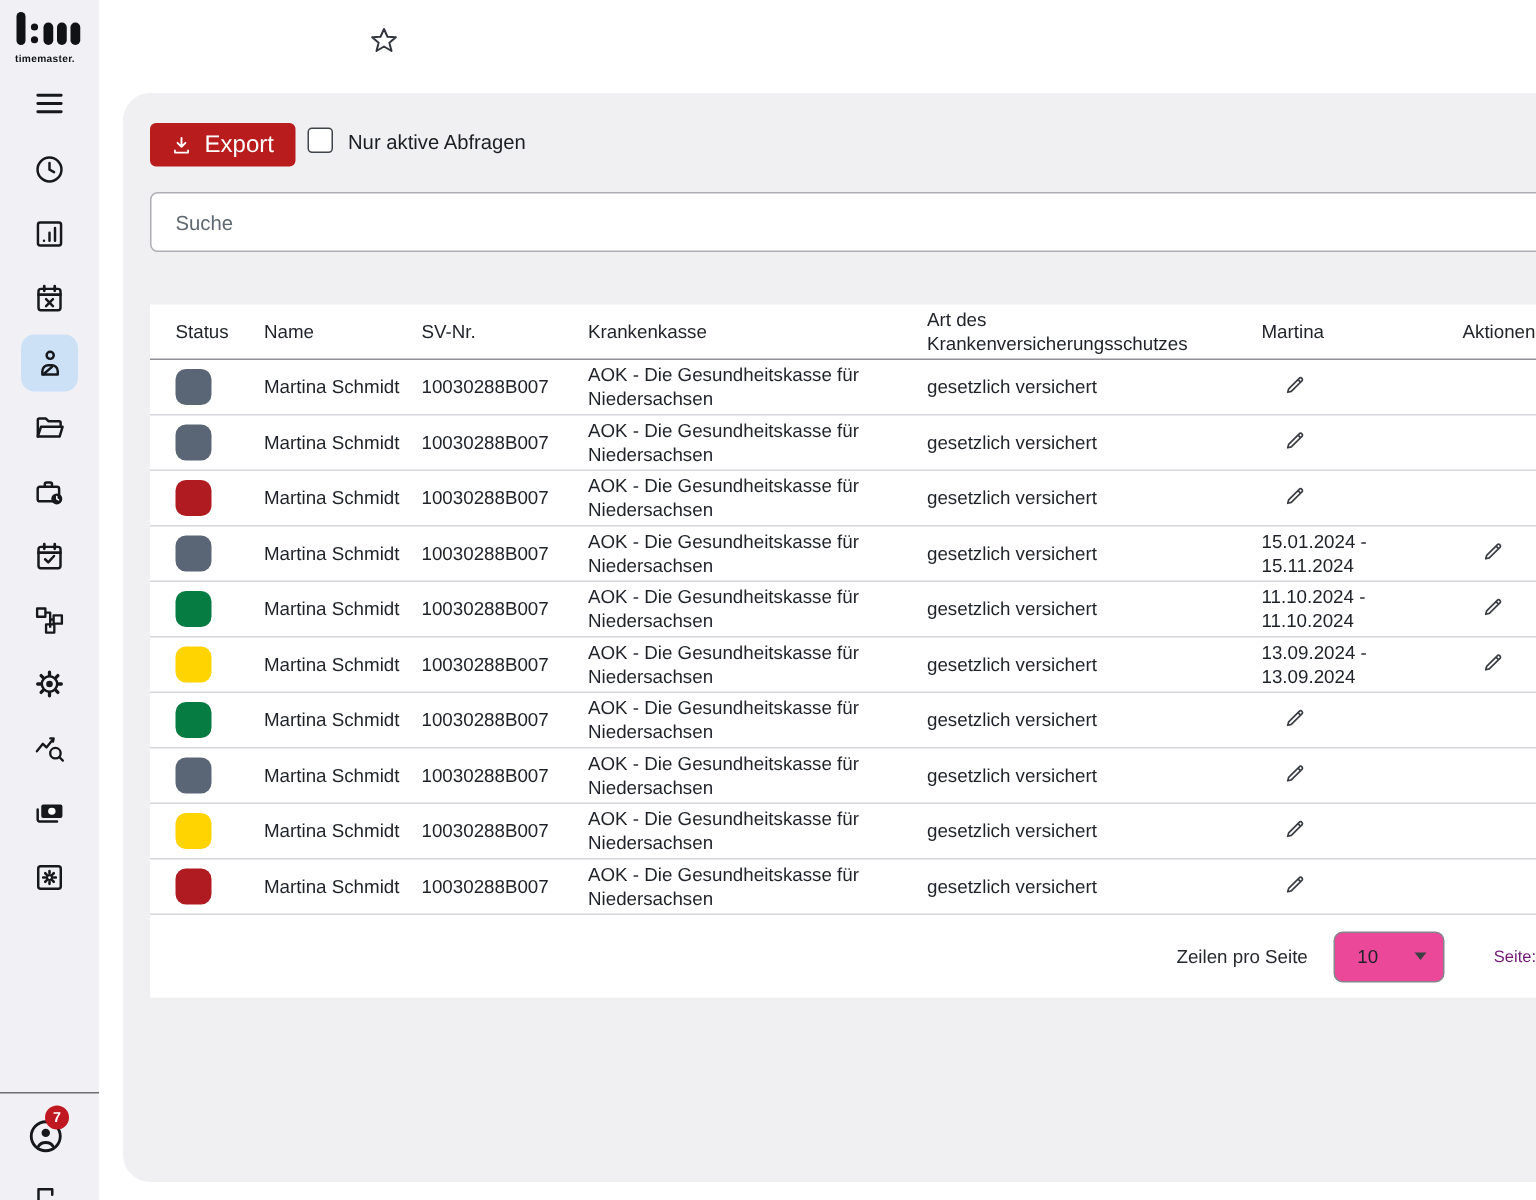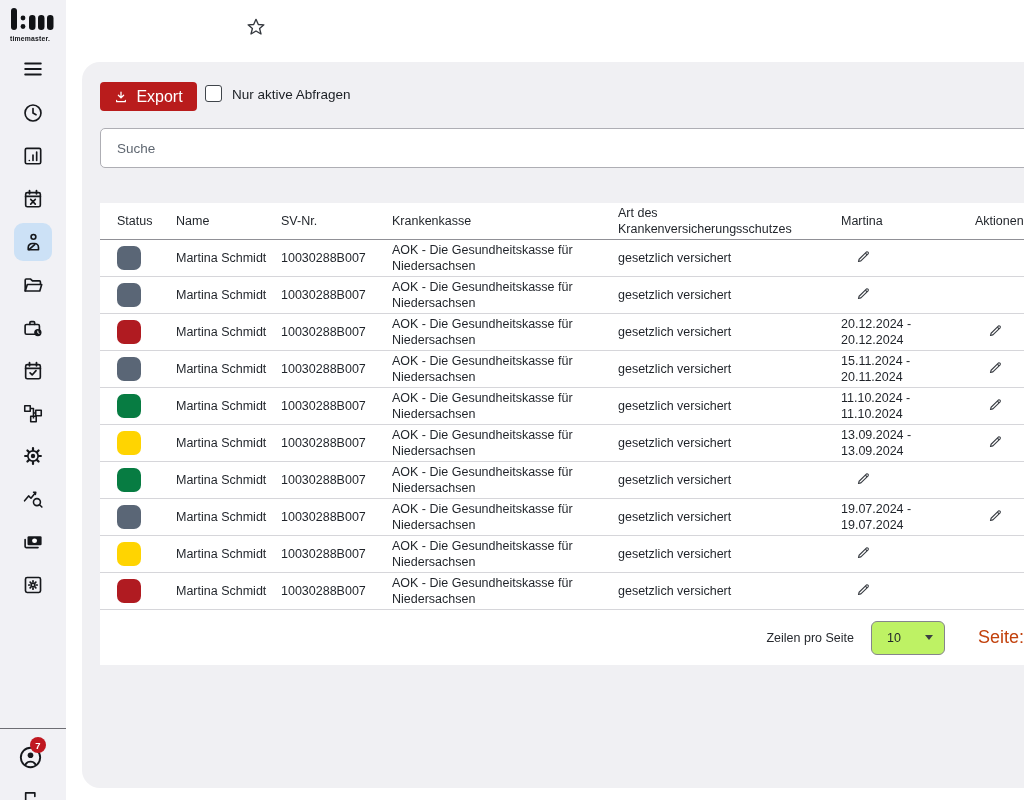--- a/index.html
+++ b/index.html
@@ -48,26 +48,26 @@
   .head .td{color:#1f2329;}
   .swatch{display:block;width:24px;height:24px;border-radius:7px;}
   .td-akt{padding-right:0;}
   .pencil-btn{background:none;border:none;padding:2px;margin-left:12px;cursor:pointer;}
   .pencil-btn svg{display:block;}
 
   
   .pagination{position:absolute;left:0;bottom:0;width:100%;height:55px;display:flex;align-items:center;
               justify-content:flex-end;box-sizing:border-box;padding-right:24px;}
   .pg-label{font-size:12.5px;color:#26292e;}
-  .pg-select{width:74px;height:34px;border:1px solid #85858b;border-radius:6px;background:#bef264;margin:0 33px 0 17px;
+  .pg-select{width:74px;height:34px;border:1px solid #85858b;border-radius:6px;background:#ec4899;margin:0 33px 0 17px;
              display:flex;align-items:center;justify-content:space-between;box-sizing:border-box;
              padding:0 11px 0 15px;font-size:12.5px;cursor:pointer;}
   .pg-caret{width:0;height:0;border-left:4.5px solid transparent;border-right:4.5px solid transparent;
             border-top:5.5px solid #3c4043;}
-  .pg-page{font-size:18px;color:#c2410c;white-space:nowrap;}
+  .pg-page{font-size:11px;color:#701a75;white-space:nowrap;}
 </style>
 </head>
 <body>
 
 <div id="app">
 
   <div class="sidebar">
     <div class="logo">
       <svg width="46" height="22" viewBox="0 0 46 22">
         <rect x="1" y="0" width="6" height="22" rx="3" fill="#101215"></rect>
@@ -261,38 +261,37 @@
       </div>
 
       <div class="tr">
         <div class="td td-status">
             <span class="swatch" style="background: rgb(176, 27, 33);"></span>
           </div>
         <div class="td">Martina Schmidt</div>
         <div class="td">10030288B007</div>
         <div class="td">AOK - Die Gesundheitskasse für Niedersachsen</div>
         <div class="td">gesetzlich versichert</div>
-        <div class="td">20.12.2024 - 20.12.2024</div>
         <div class="td td-akt"><button class="pencil-btn">
           <svg width="17" height="17" viewBox="0 0 24 24" fill="none" stroke="#3a3e44" stroke-width="1.6" stroke-linejoin="round">
             <path d="M4.9 19.1l.9-3.2L16 5.7a1.8 1.8 0 0 1 2.5 2.5L8.3 18.2l-3.4.9z"></path>
                 <path d="M14.6 7.1l2.4 2.4"></path>
               </svg>
         </button></div>
       </div>
 
       <div class="tr">
         <div class="td td-status">
             <span class="swatch" style="background: rgb(90, 102, 118);"></span>
           </div>
         <div class="td">Martina Schmidt</div>
         <div class="td">10030288B007</div>
         <div class="td">AOK - Die Gesundheitskasse für Niedersachsen</div>
         <div class="td">gesetzlich versichert</div>
-        <div class="td">15.11.2024 - 20.11.2024</div>
+        <div class="td">15.01.2024 - 15.11.2024</div>
         <div class="td td-akt"><button class="pencil-btn">
           <svg width="17" height="17" viewBox="0 0 24 24" fill="none" stroke="#3a3e44" stroke-width="1.6" stroke-linejoin="round">
             <path d="M4.9 19.1l.9-3.2L16 5.7a1.8 1.8 0 0 1 2.5 2.5L8.3 18.2l-3.4.9z"></path>
                 <path d="M14.6 7.1l2.4 2.4"></path>
               </svg>
         </button></div>
       </div>
 
       <div class="tr">
         <div class="td td-status">
@@ -345,21 +344,20 @@
       </div>
 
       <div class="tr">
         <div class="td td-status">
             <span class="swatch" style="background: rgb(90, 102, 118);"></span>
           </div>
         <div class="td">Martina Schmidt</div>
         <div class="td">10030288B007</div>
         <div class="td">AOK - Die Gesundheitskasse für Niedersachsen</div>
         <div class="td">gesetzlich versichert</div>
-        <div class="td">19.07.2024 - 19.07.2024</div>
         <div class="td td-akt"><button class="pencil-btn">
           <svg width="17" height="17" viewBox="0 0 24 24" fill="none" stroke="#3a3e44" stroke-width="1.6" stroke-linejoin="round">
             <path d="M4.9 19.1l.9-3.2L16 5.7a1.8 1.8 0 0 1 2.5 2.5L8.3 18.2l-3.4.9z"></path>
                 <path d="M14.6 7.1l2.4 2.4"></path>
               </svg>
         </button></div>
       </div>
 
       <div class="tr">
         <div class="td td-status">

